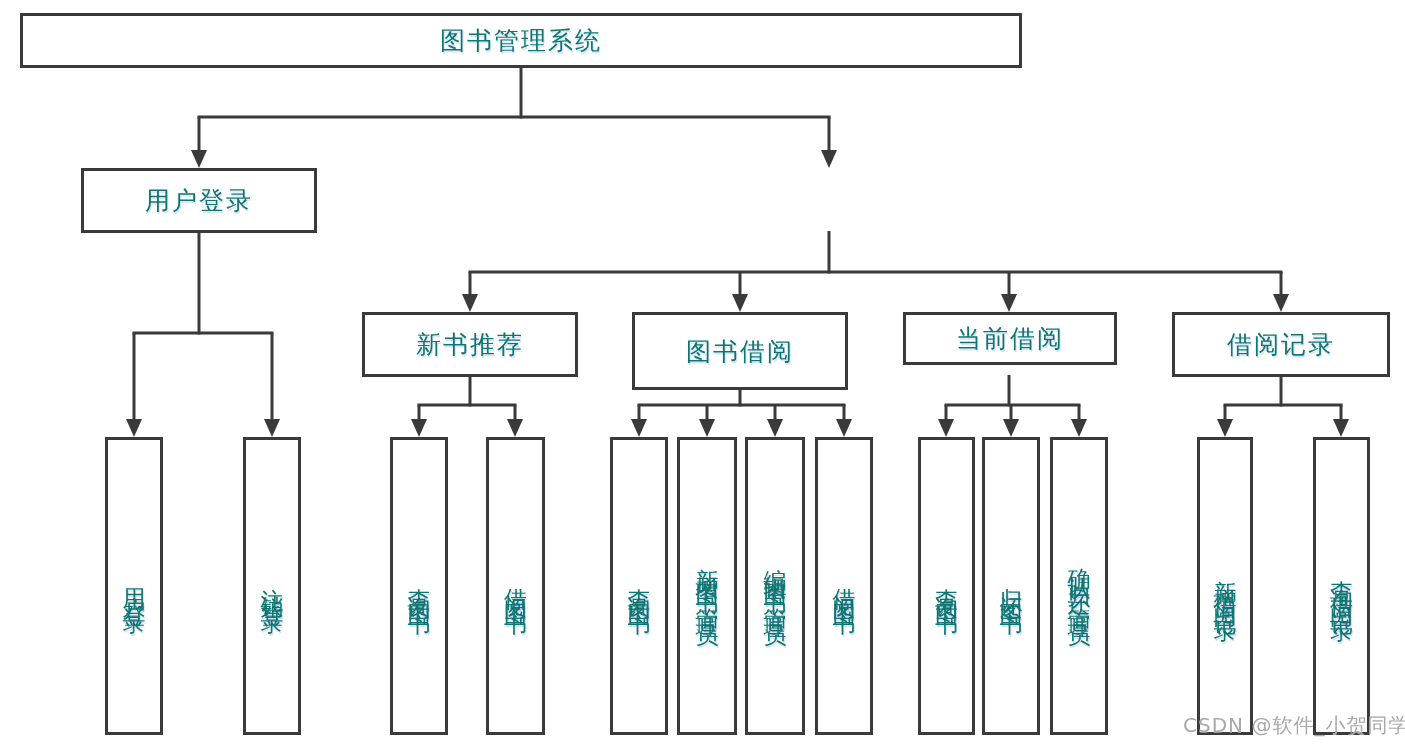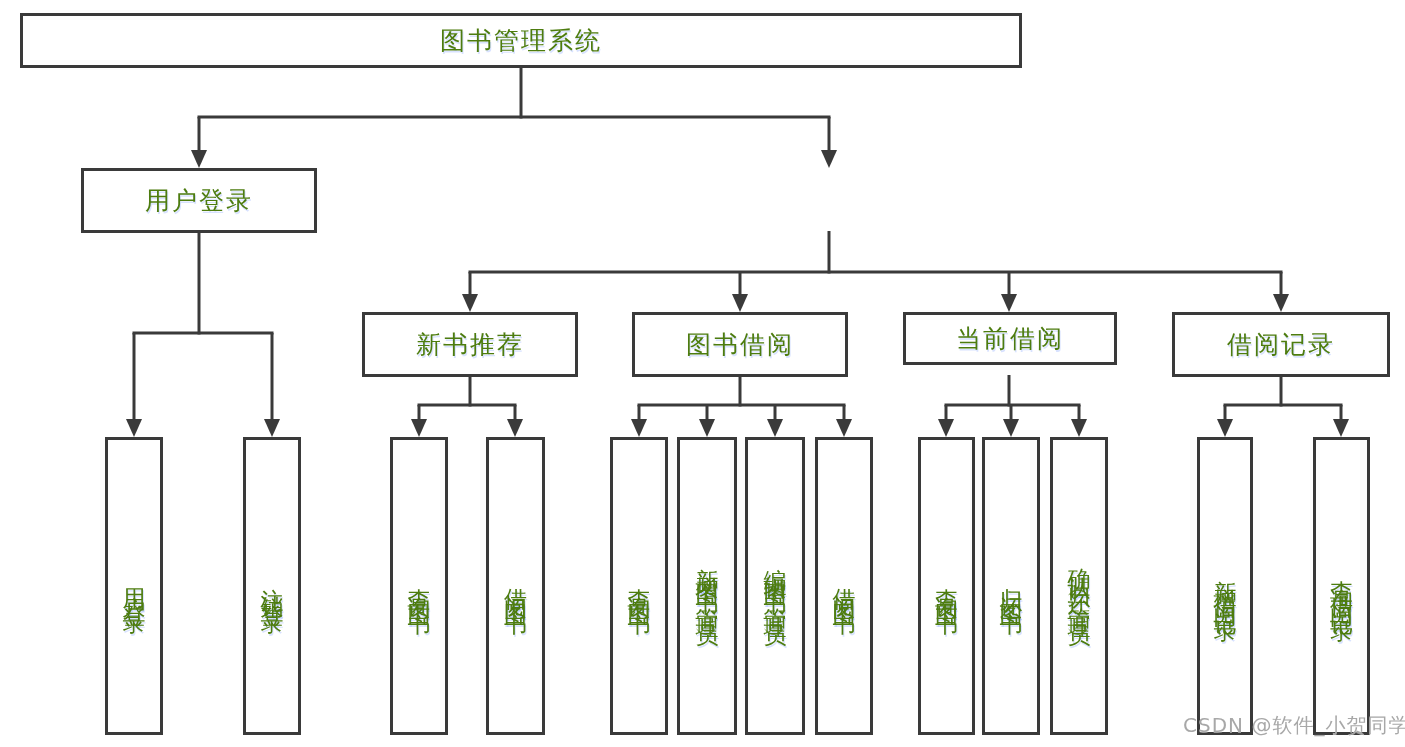--- a/index.html
+++ b/index.html
@@ -11,21 +11,21 @@
     overflow:hidden;
   }
   .box{
     position:absolute;
     box-sizing:border-box;
     border:3px solid #3a3a3a;
     background:#ffffff;
     display:flex;
     align-items:center;
     justify-content:center;
-    color:#4d7c0f;
+    color:#0f766e;
   }
   .hbox{
     font-size:25px;
     letter-spacing:2px;
     white-space:nowrap;
     text-shadow:1px 2px 0 rgba(125,158,255,0.30);
   }
   .vbox .vtext{
     writing-mode:vertical-rl;
     text-orientation:mixed;
@@ -122,21 +122,21 @@
     <span>图书管理系统</span>
   </div>
 
   <div class="box hbox" style="left:81px;top:168px;width:236px;height:65px;">
     <span>用户登录</span>
   </div>
 
   <div class="box hbox" style="left:362px;top:312px;width:216px;height:65px;">
     <span>新书推荐</span>
   </div>
-  <div class="box hbox" style="left:632px;top:312px;width:216px;height:65px;">
+  <div class="box hbox" style="left:632px;top:312px;width:216px;height:78px;">
     <span>图书借阅</span>
   </div>
   <div class="box hbox" style="left:903px;top:312px;width:214px;height:53px;">
     <span>当前借阅</span>
   </div>
   <div class="box hbox" style="left:1172px;top:312px;width:218px;height:65px;">
     <span>借阅记录</span>
   </div>
 
   <div class="box vbox" style="left:105px;top:437px;width:58px;height:298px;">

